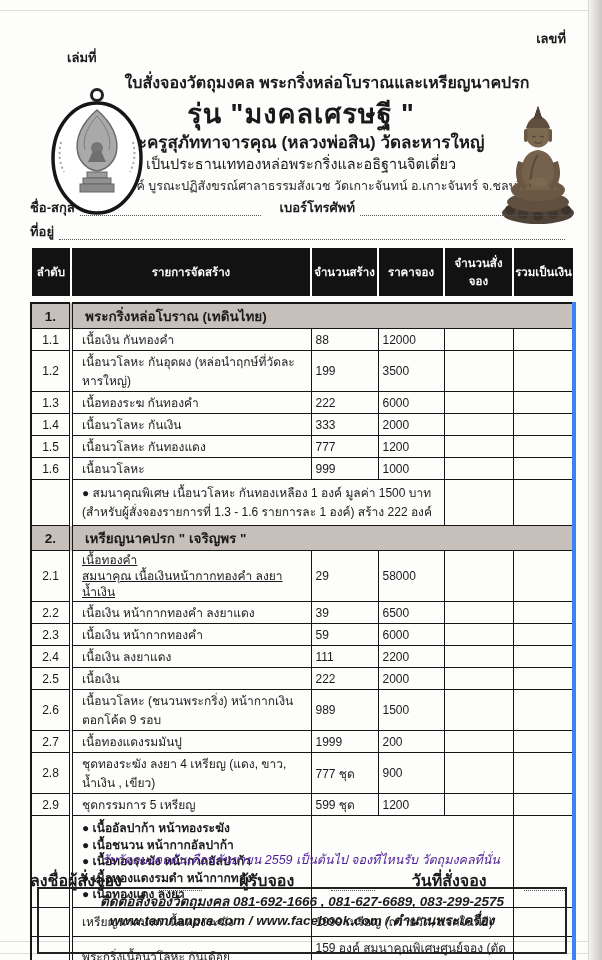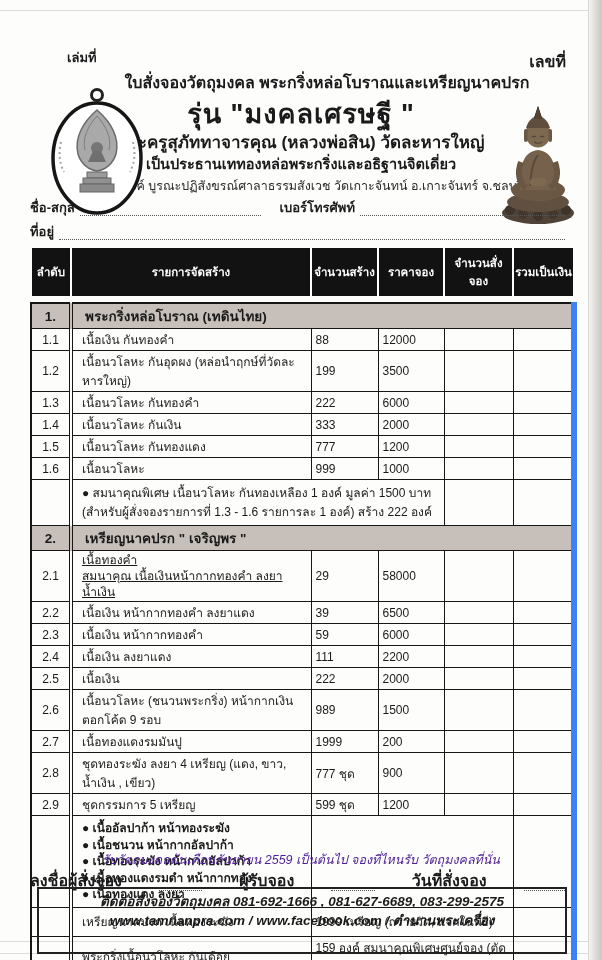--- a/index.html
+++ b/index.html
@@ -10,26 +10,26 @@
   }
   
   .scan-line { position:absolute; left:0; width:100%; height:1px; background:#dedcda; }
   .scan-right-strip {
     position:absolute; top:0; right:0; width:13px; height:100%;
     background:linear-gradient(to right,#f5f4f3,#c9c6c3);
     border-left:1px solid #d8d5d2;
   }
   
   .lbl-book { position:absolute; top:47px; left:58px; font-size:13px; font-weight:bold;margin-left:9px; }
-  .lbl-no   { position:absolute; top:49px; right:36px; font-size:16px; font-weight:bold; }
+  .lbl-no   { position:absolute; top:28px; right:36px; font-size:13px; font-weight:bold; }
   .ctr { position:absolute; left:0; width:100%; text-align:center; }
   .t1 { top:70px;  font-size:16px;   font-weight:bold;padding-left:26px; }
   .t2 { top:92px;  font-size:27px;   font-weight:bold; letter-spacing:1px; }
   .t3 { top:128px; font-size:17px;   font-weight:bold; }
-  .t4 { top:152px; font-size:14.5px; font-weight:bold; }
+  .t4 { top:152px; font-size:14.5px; font-weight:normal; }
   .t5 { top:176px; font-size:12.5px; color:#2b2b2b; }
   .logo-wrap   { position:absolute; top:86px;  left:44px;  width:106px; height:132px; }
   .photo-wrap  { position:absolute; top:94px;  left:490px; width:96px;  height:132px; }
   
   .fill-line { position:absolute; left:30px; right:32px; display:flex; align-items:flex-end;
                font-size:13px; font-weight:bold; }
   .fill-name { top:197px; } .fill-addr { top:221px; }
   .dots { flex:1; border-bottom:1.5px dotted #555; margin:0 5px 2px 5px; height:12px; }
   .dots.short { flex:0 0 205px; }
   .phone-lbl { margin-left:14px; }
@@ -37,21 +37,21 @@
   .tbl-wrap { position:absolute; top:246px; left:30px; width:543px; }
   table { border-collapse:collapse; table-layout:fixed; width:543px; }
   thead th { background:#121212; color:#fff; font-size:11.5px; font-weight:bold;
              border:2px solid #fdfdfc; padding:6px 1px; }
   thead tr.spacer th { background:transparent; border:none; height:4px; padding:0; }
   tbody td { border:1px solid #161616; font-size:12px; padding:1px 4px; vertical-align:middle; }
   tbody td.c1 { border-right:4px double #161616; text-align:center; }
   tbody tr:first-child td { border-top:2px solid #161616; }
   tbody tr:last-child td  { border-bottom:2px solid #161616; }
   tbody td:first-child { border-left:2px solid #161616; }
-  tbody td:last-child  { border-right:6px solid #3b82f6; }
+  tbody td:last-child  { border-right:4px solid #3b82f6; }
   tr.sec td { background:#c7c0ba; font-weight:bold; font-size:13.5px; height:21px; }
   tr.sec .sec-title { padding-left:12px; }
   tr.item td { height:19px; }
   td.desc { text-align:left; padding-left:9px; }
   td.num  { text-align:left; }
   tr.row21 td { height:36px; }
   tr.row21 .desc div { line-height:16px;text-decoration:underline; }
   tr.noterow td { height:43px; }
   tr.noterow .desc div { line-height:19px; }
   tr.bulletrow .desc { padding-top:4px; padding-bottom:4px;font-weight:bold; }
@@ -180,21 +180,21 @@
         <tr class="item">
           <td class="c1">1.2</td>
           <td class="desc">เนื้อนวโลหะ กันอุดผง (หล่อนำฤกษ์ที่วัดละหารใหญ่)</td>
           <td class="num">199</td>
           <td class="num">3500</td>
           <td></td>
           <td></td>
         </tr>
         <tr class="item">
           <td class="c1">1.3</td>
-          <td class="desc">เนื้อนวโลหะ กันทองคำ</td>
+          <td class="desc">เนื้อทองระฆ กันทองคำ</td>
           <td class="num">222</td>
           <td class="num">6000</td>
           <td></td>
           <td></td>
         </tr>
         <tr class="item">
           <td class="c1">1.4</td>
           <td class="desc">เนื้อนวโลหะ กันเงิน</td>
           <td class="num">333</td>
           <td class="num">2000</td>

